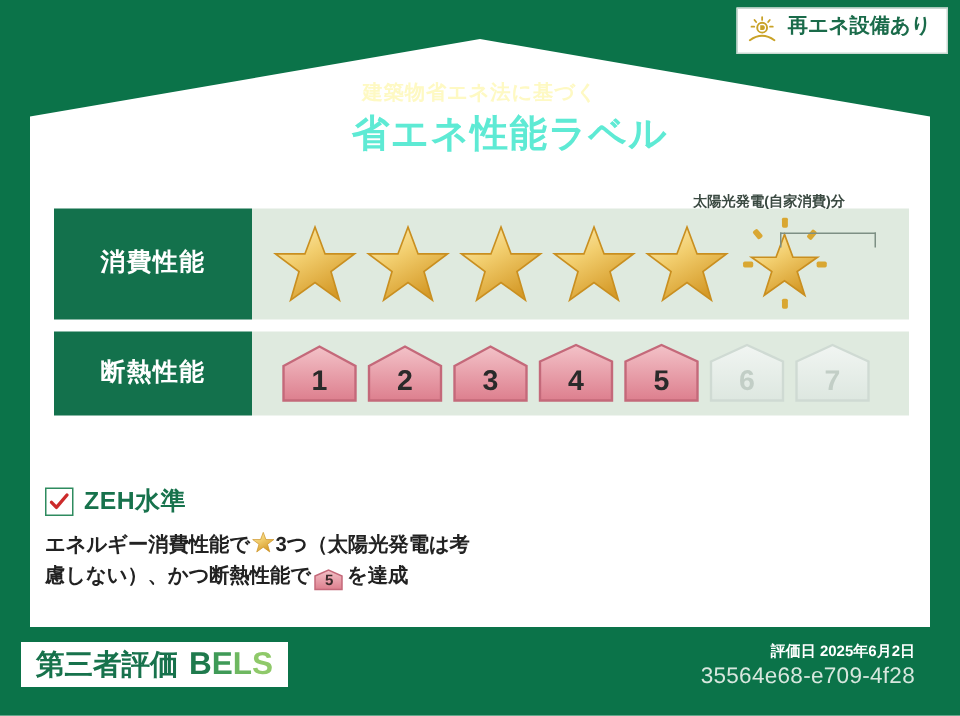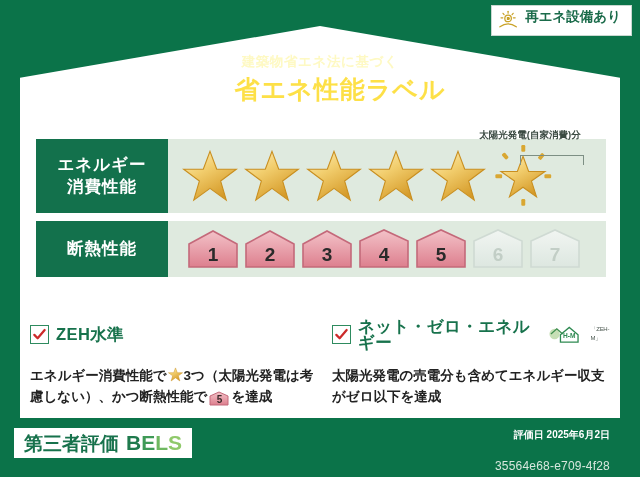--- a/index.html
+++ b/index.html
@@ -34,21 +34,21 @@
     padding:4px 10px 5px 6px;
     display:flex;align-items:flex-start;gap:5px;
     font-size:13.5px;font-weight:bold;color:#1a6b4a;
     line-height:1;
   }
   .sun-ico{width:22px;height:20px;display:block;}
 
   
   .title-wrap{position:absolute;left:0;top:55px;width:640px;text-align:center;}
   .title-sub{font-size:13.5px;font-weight:bold;color:#fef9c3;letter-spacing:.6px;line-height:1;}
-  .title-main{font-size:25px;font-weight:bold;color:#fde047;letter-spacing:1px;margin-top:8px;line-height:1;padding-left:40px;}
+  .title-main{font-size:25px;font-weight:bold;color:#5eead4;letter-spacing:1px;margin-top:8px;line-height:1;padding-left:40px;}
 
   
   .rows{position:absolute;left:36px;top:139px;width:570px;}
   .perf-row{display:flex;align-items:stretch;margin-bottom:8px;position:relative;}
   .perf-key{
     width:132px;min-height:74px;background:#13714c;
     display:flex;flex-direction:column;align-items:center;justify-content:center;
     color:#ffffff;font-weight:bold;font-size:16.5px;line-height:1.32;
     letter-spacing:1px;flex:none;
   }
@@ -59,21 +59,21 @@
   }
   .perf-row.insul .perf-val{padding-left:18px;gap:3px;}
 
   
   .stars{display:flex;align-items:center;gap:6px;}
   .star-ico{width:56px;height:56px;display:block;}
   .star-ico.spark{width:62px;height:62px;}
 
   
   .solar-note{
-    position:absolute;right:8px;top:-9px;width:136px;text-align:center;
+    position:absolute;right:8px;top:-9px;width:136px;text-align:left;
     font-size:9.5px;color:#3b4a42;font-weight:bold;line-height:1;white-space:nowrap;
   }
   .solar-bracket{
     position:absolute;right:22px;top:16px;width:62px;height:9px;
     border:1.6px solid #7d8f84;border-bottom:none;
   }
 
   
   .ins-badge{
     position:relative;width:54px;height:42px;flex:none;
@@ -89,21 +89,21 @@
   .criteria{position:absolute;left:30px;top:322px;width:586px;display:flex;gap:18px;}
   .crit{width:284px;}
   .crit-head{display:flex;align-items:center;gap:7px;height:24px;}
   .chk{
     width:19px;height:19px;border:1.6px solid #2e8b5f;background:#fff;flex:none;
     position:relative;box-sizing:border-box;
   }
   .chk svg{position:absolute;left:1px;top:1px;width:15px;height:15px;}
   .crit-title{font-size:16.5px;font-weight:bold;color:#17724c;letter-spacing:.4px;line-height:1;}
   .crit-body{
-    margin-top:20px;font-size:13.5px;color:#222;line-height:1.55;font-weight:bold;
+    margin-top:7px;font-size:13.5px;color:#222;line-height:1.55;font-weight:bold;
     letter-spacing:0;
   }
   .inline-star{width:15px;height:15px;vertical-align:-2px;margin:0 1px;}
   .inline-badge{
     display:inline-block;width:20px;height:15px;position:relative;
     vertical-align:-2px;margin:0 2px;
   }
   .inline-badge svg{position:absolute;inset:0;width:100%;height:100%;}
   .inline-badge i{
     position:relative;z-index:2;font-style:normal;font-size:10px;font-weight:bold;
@@ -123,21 +123,21 @@
   .bels-en .b1{color:#1f7a4d;}
   .bels-en .b2{color:#3f9a57;}
   .bels-en .b3{color:#6fb861;}
   .bels-en .b4{color:#8fc96a;}
   .bldg-name{
     position:absolute;left:218px;top:11px;
     font-size:14px;color:#ffffff;letter-spacing:.3px;line-height:1;
   }
   .eval{position:absolute;right:14px;top:5px;text-align:right;}
   .eval-date{font-size:10px;font-weight:bold;color:#ffffff;line-height:1.1;}
-  .eval-id{font-size:12px;color:#d7e7de;line-height:1.1;margin-top:20px;letter-spacing:.2px;}
+  .eval-id{font-size:15px;color:#d7e7de;line-height:1.1;margin-top:3px;letter-spacing:.2px;}
 </style>
 </head>
 <body>
 
 <div id="label-root">
 
   <div class="house-white"></div>
 
 
   <div class="re-badge">
@@ -158,21 +158,20 @@
 
   <div class="title-wrap">
     <div class="title-sub">建築物省エネ法に基づく</div>
     <div class="title-main">省エネ性能ラベル</div>
   </div>
 
   <div class="rows">
 
     <div class="perf-row energy">
       <div class="perf-key">
-        <span>エネルギー</span>
         <span>消費性能</span>
       </div>
       <div class="perf-val">
         <div class="stars">
           <svg class="star-ico" viewBox="0 0 100 100">
             <defs>
                 <linearGradient id="g1" x1="0" y1="0" x2="0.6" y2="1">
               <stop offset="0" stop-color="#fdf0bd"></stop>
                   <stop offset="0.45" stop-color="#f2ce6e"></stop>
                   <stop offset="1" stop-color="#d59a28"></stop>
@@ -293,38 +292,20 @@
       </div>
       <div class="crit-body">
         <span>エネルギー消費性能で</span><svg class="inline-star" viewBox="0 0 100 100">
             <polygon points="50,6 62,38 97,38 69,59 79,93 50,72 21,93 31,59 3,38 38,38" fill="url(#g1)" stroke="#c98f20" stroke-width="3"></polygon>
           </svg><span>3つ（太陽光発電は考慮しない）、かつ断熱性能で</span><span class="inline-badge"><svg viewBox="0 0 20 15">
               <polygon points="1,5 10,1 19,5 19,14 1,14" fill="url(#pk)" stroke="#c4697a" stroke-width="1"></polygon>
             </svg><i>5</i></span><span>を達成</span>
       </div>
     </div>
 
-    <div class="crit">
-      <div class="crit-head">
-        <span class="chk">
-          <svg viewBox="0 0 16 16">
-            <path d="M2.5 8.4 L6 12 L13.5 3.2" fill="none" stroke="#cc2b2b" stroke-width="2.4" stroke-linecap="round" stroke-linejoin="round"></path>
-          </svg>
-        </span>
-        <span class="crit-title">ネット・ゼロ・エネルギー</span>
-        <svg class="zehm-logo" viewBox="0 0 48 30">
-          <circle cx="9" cy="15" r="7" fill="#bcd9a8" opacity=".85"></circle>
-          <path d="M4 15 L12 8 L20 15" fill="none" stroke="#3f8f4f" stroke-width="1.8"></path>
-          <path d="M17 16 L29 6 L41 16 L41 26 L17 26 Z" fill="none" stroke="#2f8a52" stroke-width="1.8"></path>
-          <text x="29" y="21" font-size="9" font-weight="bold" fill="#2f8a52" text-anchor="middle" font-family="Liberation Sans, sans-serif">H-M</text>
-        </svg>
-        <span class="zehm-cap">「ZEH-M」</span>
-      </div>
-      <div class="crit-body">太陽光発電の売電分も含めてエネルギー収支がゼロ以下を達成</div>
-    </div>
   </div>
 
   <div class="footer">
     <div class="bels-box">
       <span class="bels-jp">第三者評価</span>
       <span class="bels-en"><span class="b1">B</span><span class="b2">E</span><span class="b3">L</span><span class="b4">S</span></span>
     </div>
     <div class="eval">
       <div class="eval-date">評価日 2025年6月2日</div>
       <div class="eval-id">35564e68-e709-4f28</div>

